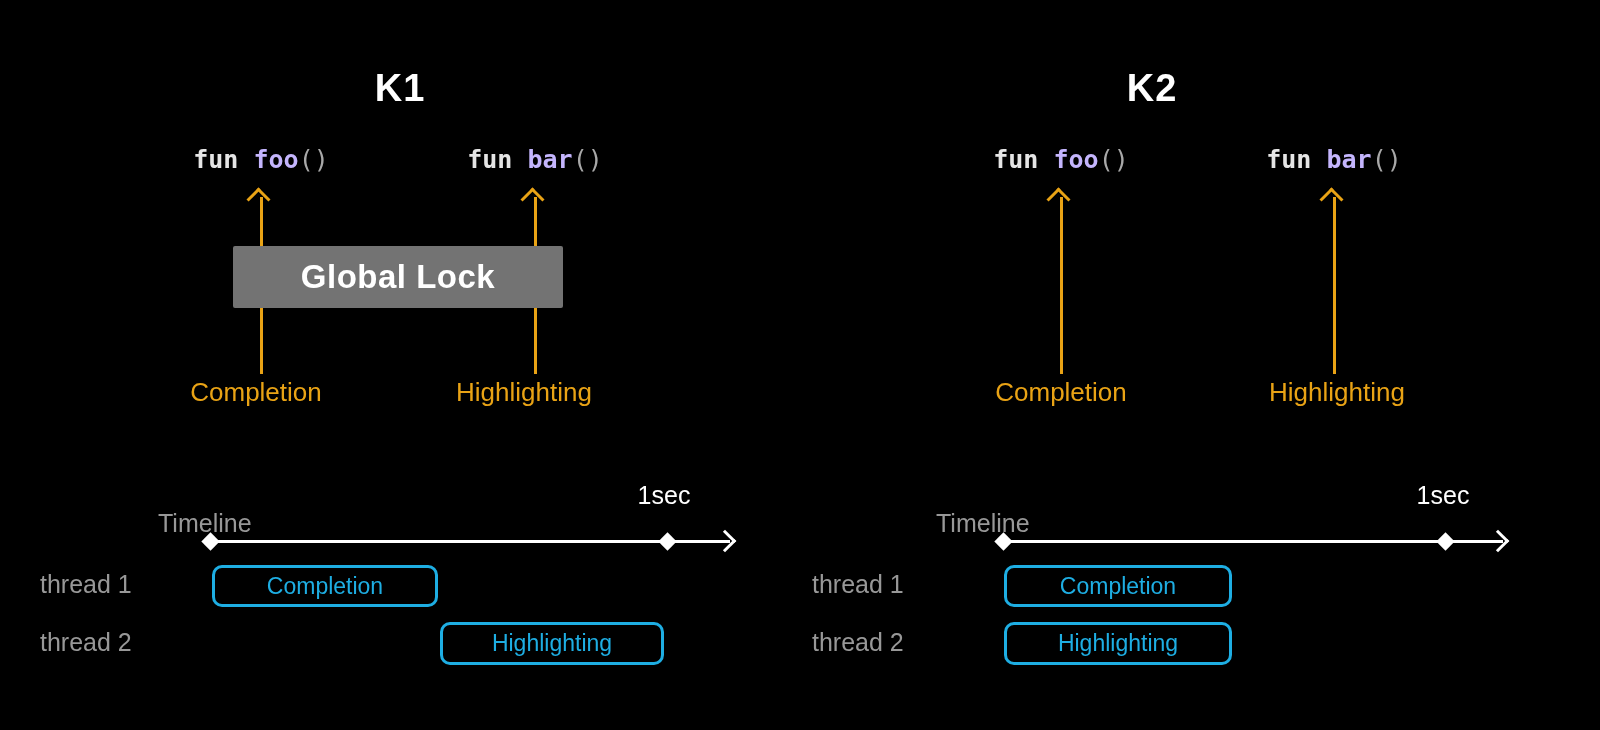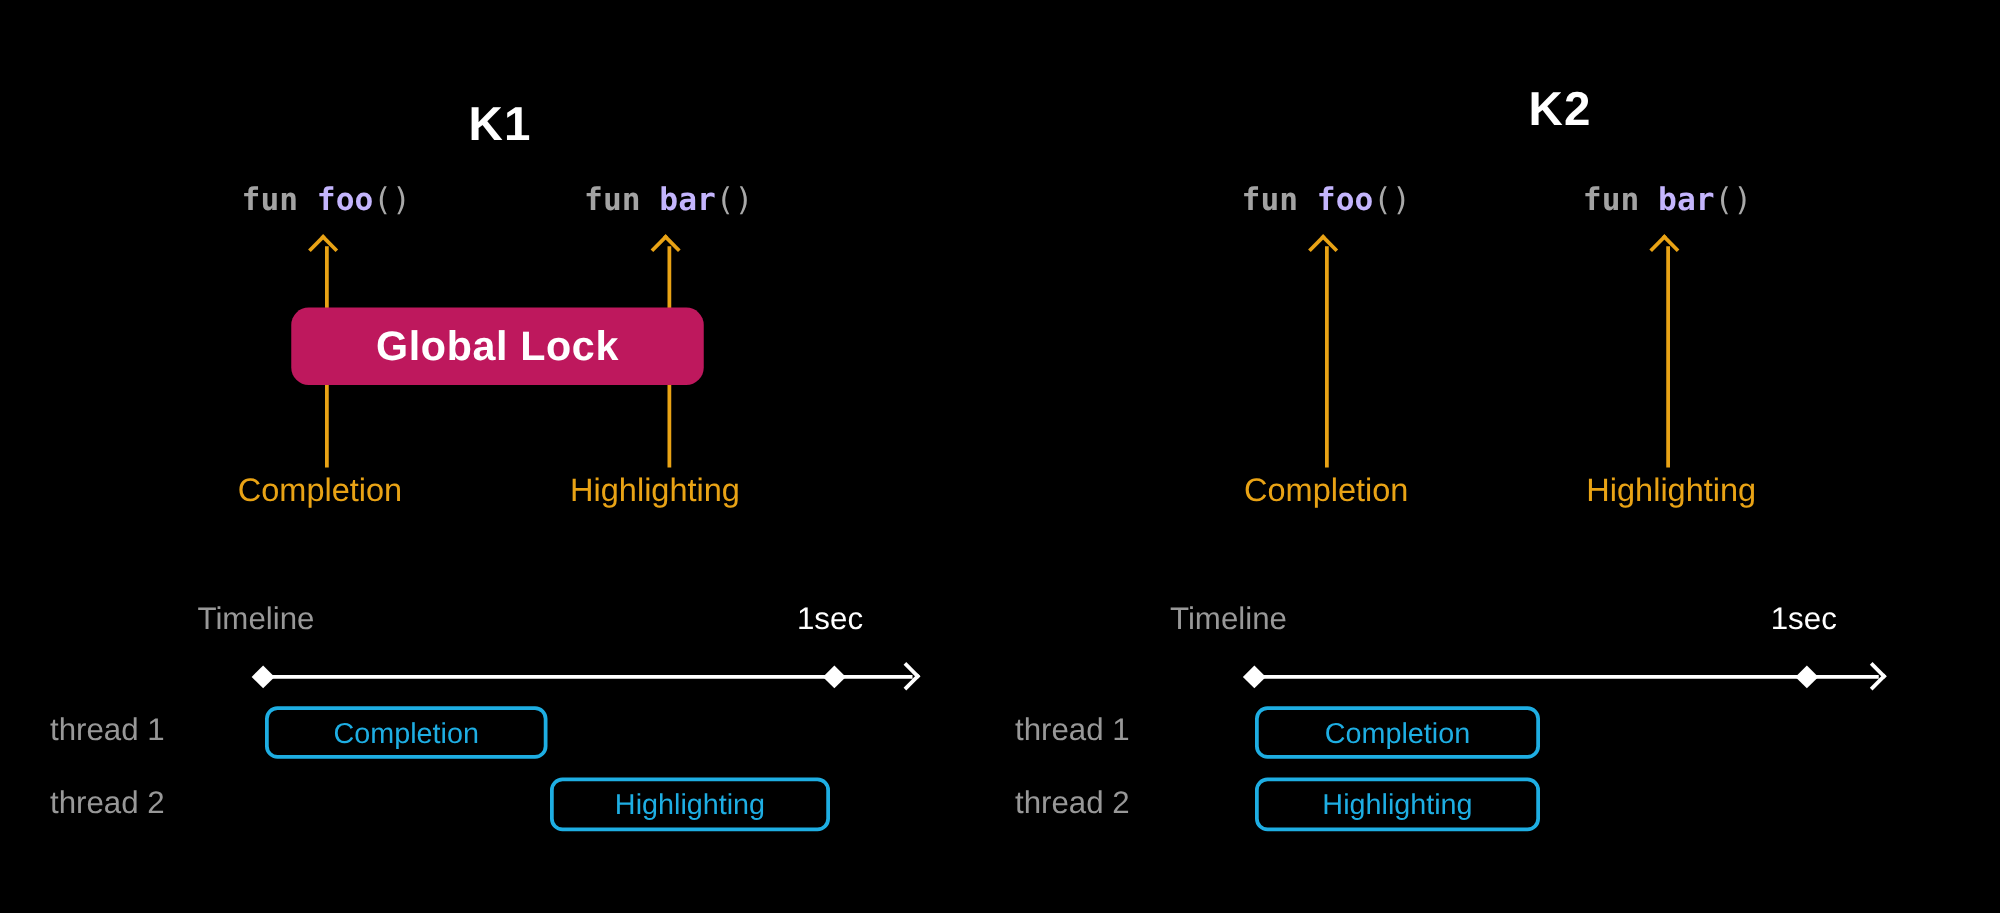--- a/index.html
+++ b/index.html
@@ -10,39 +10,39 @@
   }
   .abs { position:absolute; }
   .center { display:flex; align-items:center; justify-content:center; }
 
   .panel-title { color:#ffffff; font-weight:700; font-size:38px; letter-spacing:1px; }
 
   .code {
     font-family:"DejaVu Sans Mono", monospace; font-size:25px; font-weight:600;
     white-space:pre;
   }
-  .code .kw    { color:#a3a3a3; }
+  .code .kw    { color:#e5e5e5; }
   .code .fname { color:#c4b5fd; }
   .code .paren { color:#A8A8A8; font-weight:400; }
 
   .arrow-line { width:3px; background:#E9A315; }
   .arrow-head-up {
     width:17px; height:17px;
     border-top:3px solid #E9A315; border-right:3px solid #E9A315;
     transform:rotate(-45deg);
   }
 
   .func-label { color:#E9A315; font-size:26px; font-weight:500; }
 
   .lock-box {
-    background:#be185d; border-radius:14px;
+    background:#737373; border-radius:2px;
     color:#ffffff; font-weight:700; font-size:33px; letter-spacing:0.5px;
   }
 
-  .tl-label  { color:#989898; font-size:25px; }
+  .tl-label  { color:#989898; font-size:25px;margin-top:28px; }
   .tl-end    { color:#ffffff; font-size:25px;text-align:right; }
   .tl-line   { height:3px; background:#ffffff; }
   .diamond   { width:13px; height:13px; background:#ffffff; transform:rotate(45deg); }
   .arrow-head-right {
     width:16px; height:16px;
     border-top:3px solid #ffffff; border-right:3px solid #ffffff;
     transform:rotate(45deg);
   }
 
   .thread-label { color:#989898; font-size:25px; display:block; }
@@ -50,21 +50,21 @@
   .task-box {
     border:3px solid #1EAEE3; border-radius:10px;
     color:#1EAEE3; font-size:23px; font-weight:500;
   }
 </style>
 </head>
 <body>
 
 <div class="canvas">
 
-  <div class="abs center" style="left:320px; top:80px; width:160px; height:40px;">
+  <div class="abs center" style="left:320px; top:68px; width:160px; height:40px;">
     <span class="panel-title">K1</span>
   </div>
 
   <div class="abs center code" style="left:131px; top:143px; width:260px; height:32px;">
     <span class="kw">fun</span><span> </span><span class="fname">foo</span><span class="paren">()</span>
   </div>
   <div class="abs center code" style="left:405px; top:143px; width:260px; height:32px;">
     <span class="kw">fun</span><span> </span><span class="fname">bar</span><span class="paren">()</span>
   </div>
 
@@ -89,21 +89,21 @@
 
   <span class="abs thread-label" style="left:40px; top:570px; width:120px;">thread 1</span>
   <div class="abs center task-box" style="left:212px; top:565px; width:226px; height:42px;">
     <span>Completion</span>
   </div>
   <span class="abs thread-label" style="left:40px; top:628px; width:120px;">thread 2</span>
   <div class="abs center task-box" style="left:440px; top:622px; width:224px; height:43px;">
     <span>Highlighting</span>
   </div>
 
-  <div class="abs center" style="left:1168px; top:68px; width:160px; height:40px;text-align:center;">
+  <div class="abs center" style="left:1072px; top:68px; width:160px; height:40px;text-align:center;">
     <span class="panel-title">K2</span>
   </div>
 
   <div class="abs center code" style="left:931px; top:143px; width:260px; height:32px;">
     <span class="kw">fun</span><span> </span><span class="fname">foo</span><span class="paren">()</span>
   </div>
   <div class="abs center code" style="left:1204px; top:143px; width:260px; height:32px;">
     <span class="kw">fun</span><span> </span><span class="fname">bar</span><span class="paren">()</span>
   </div>
 

